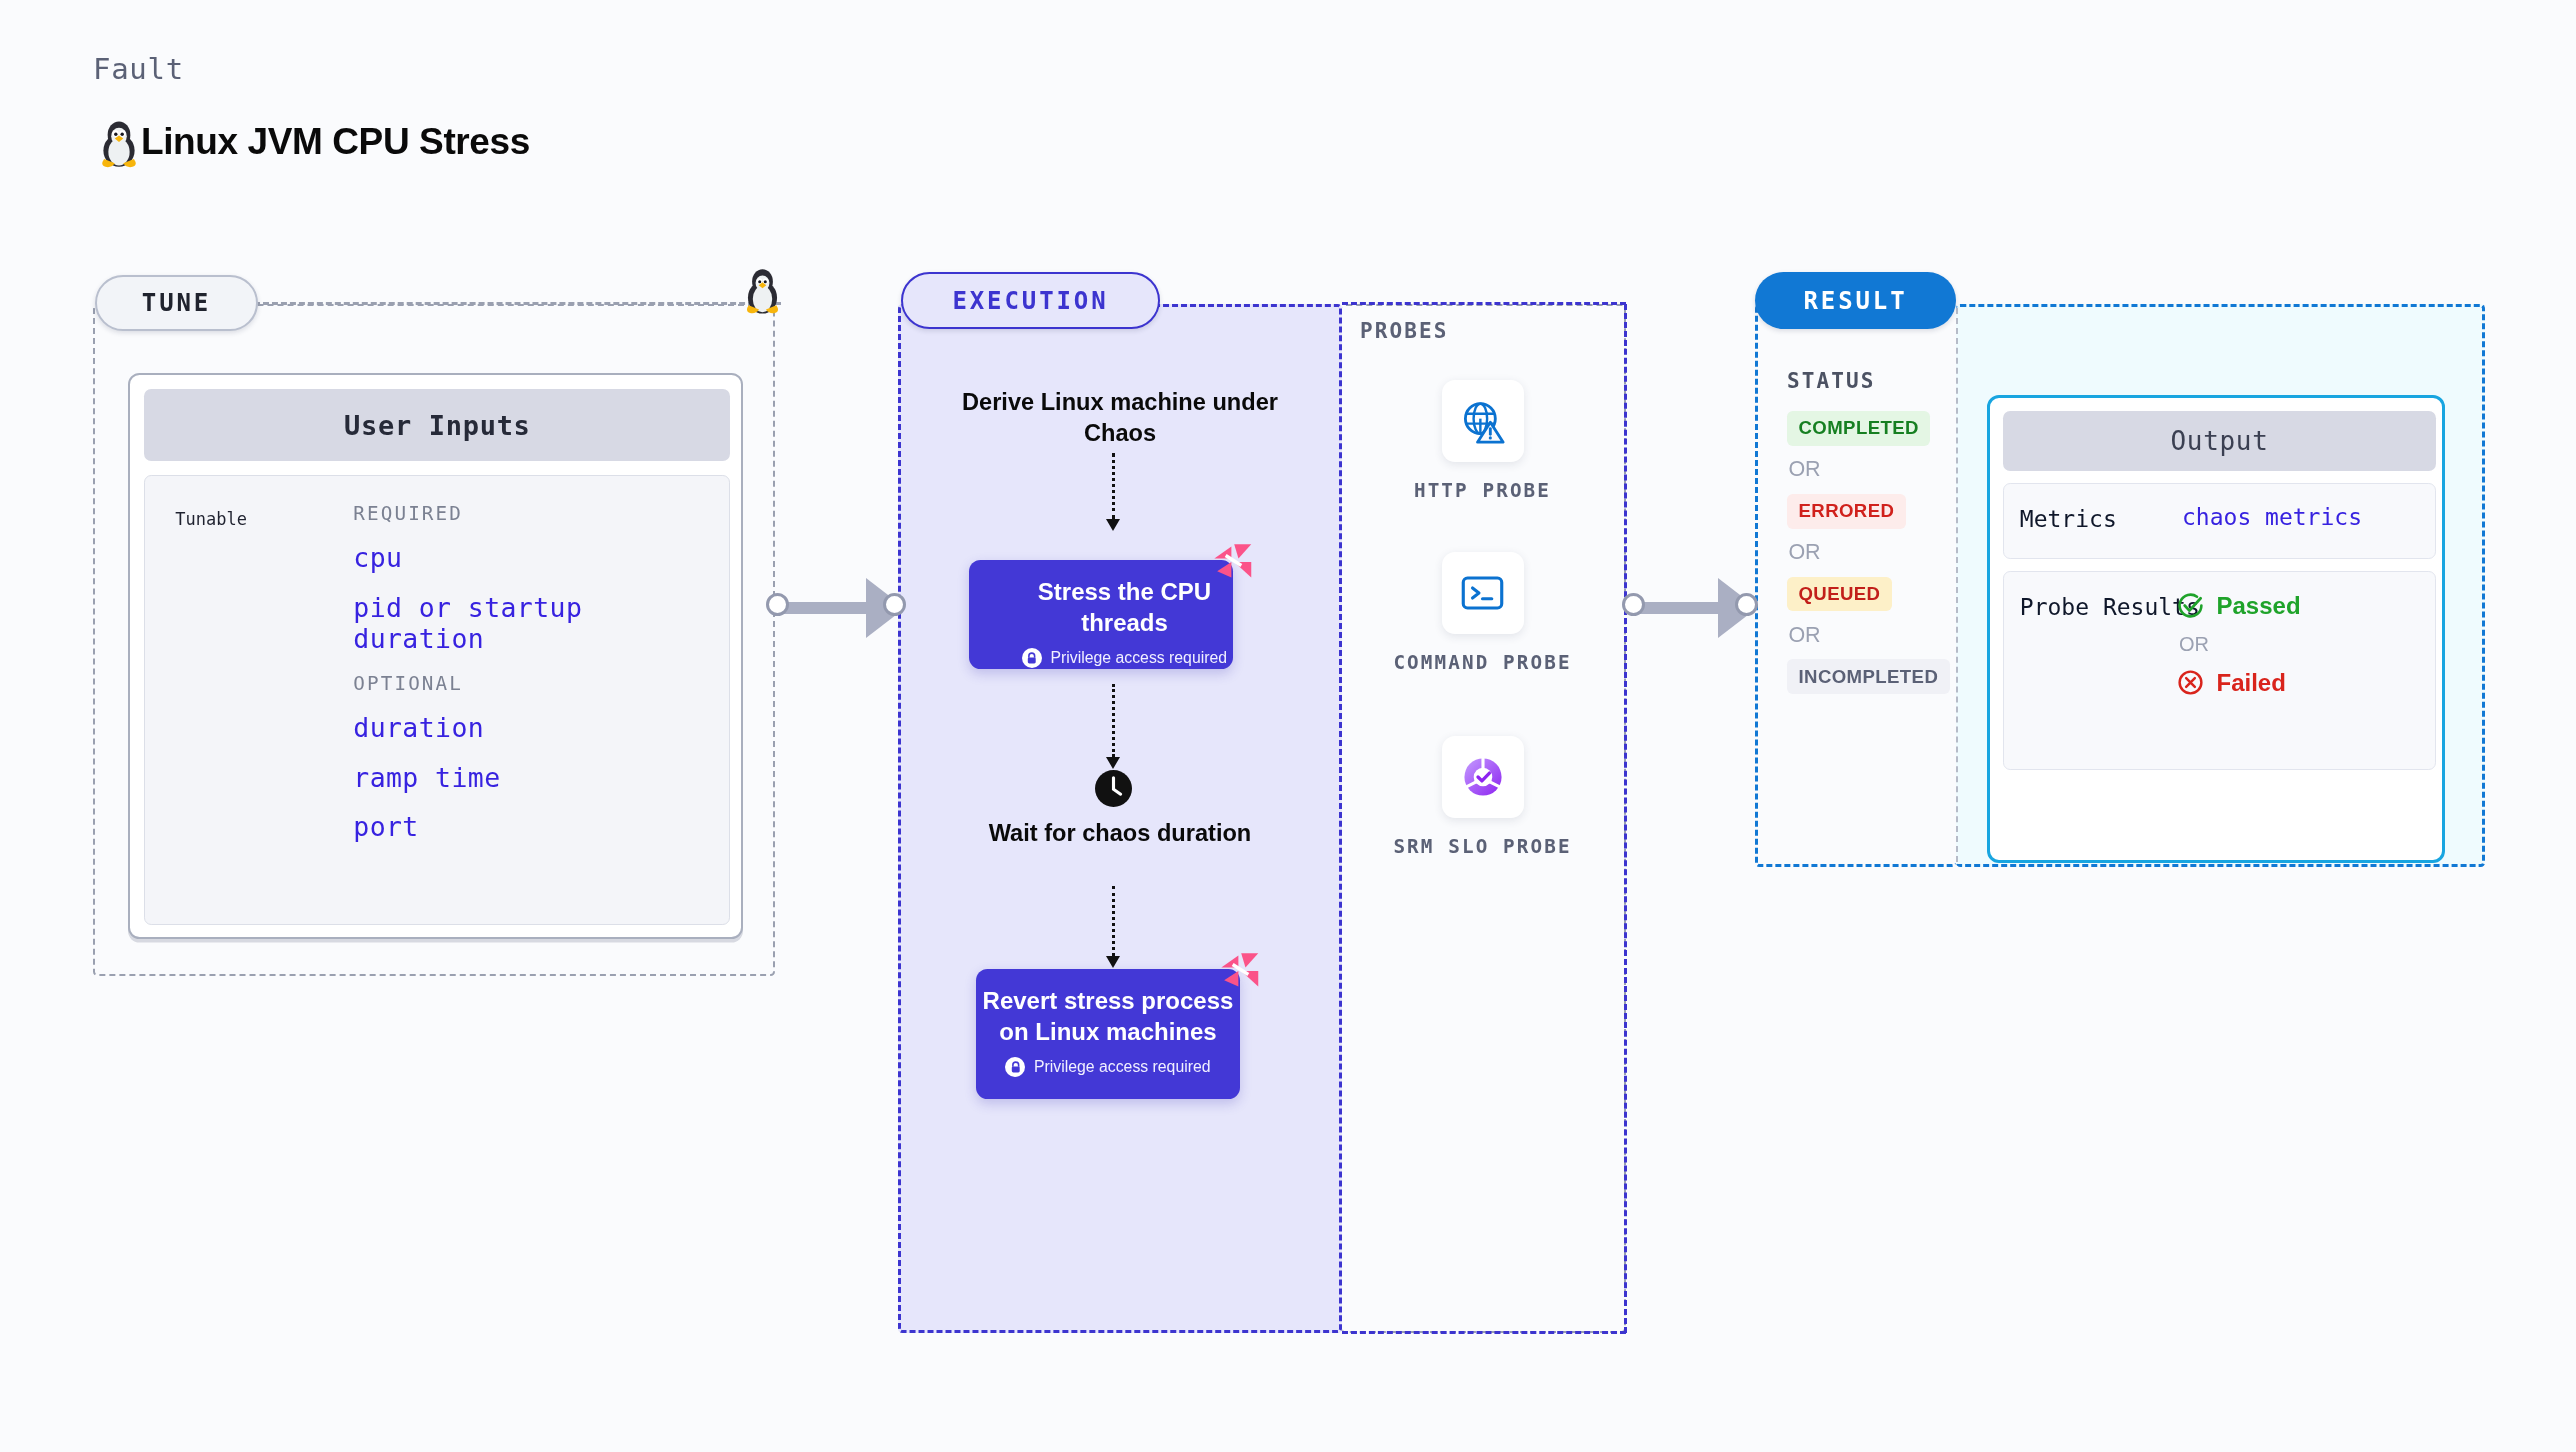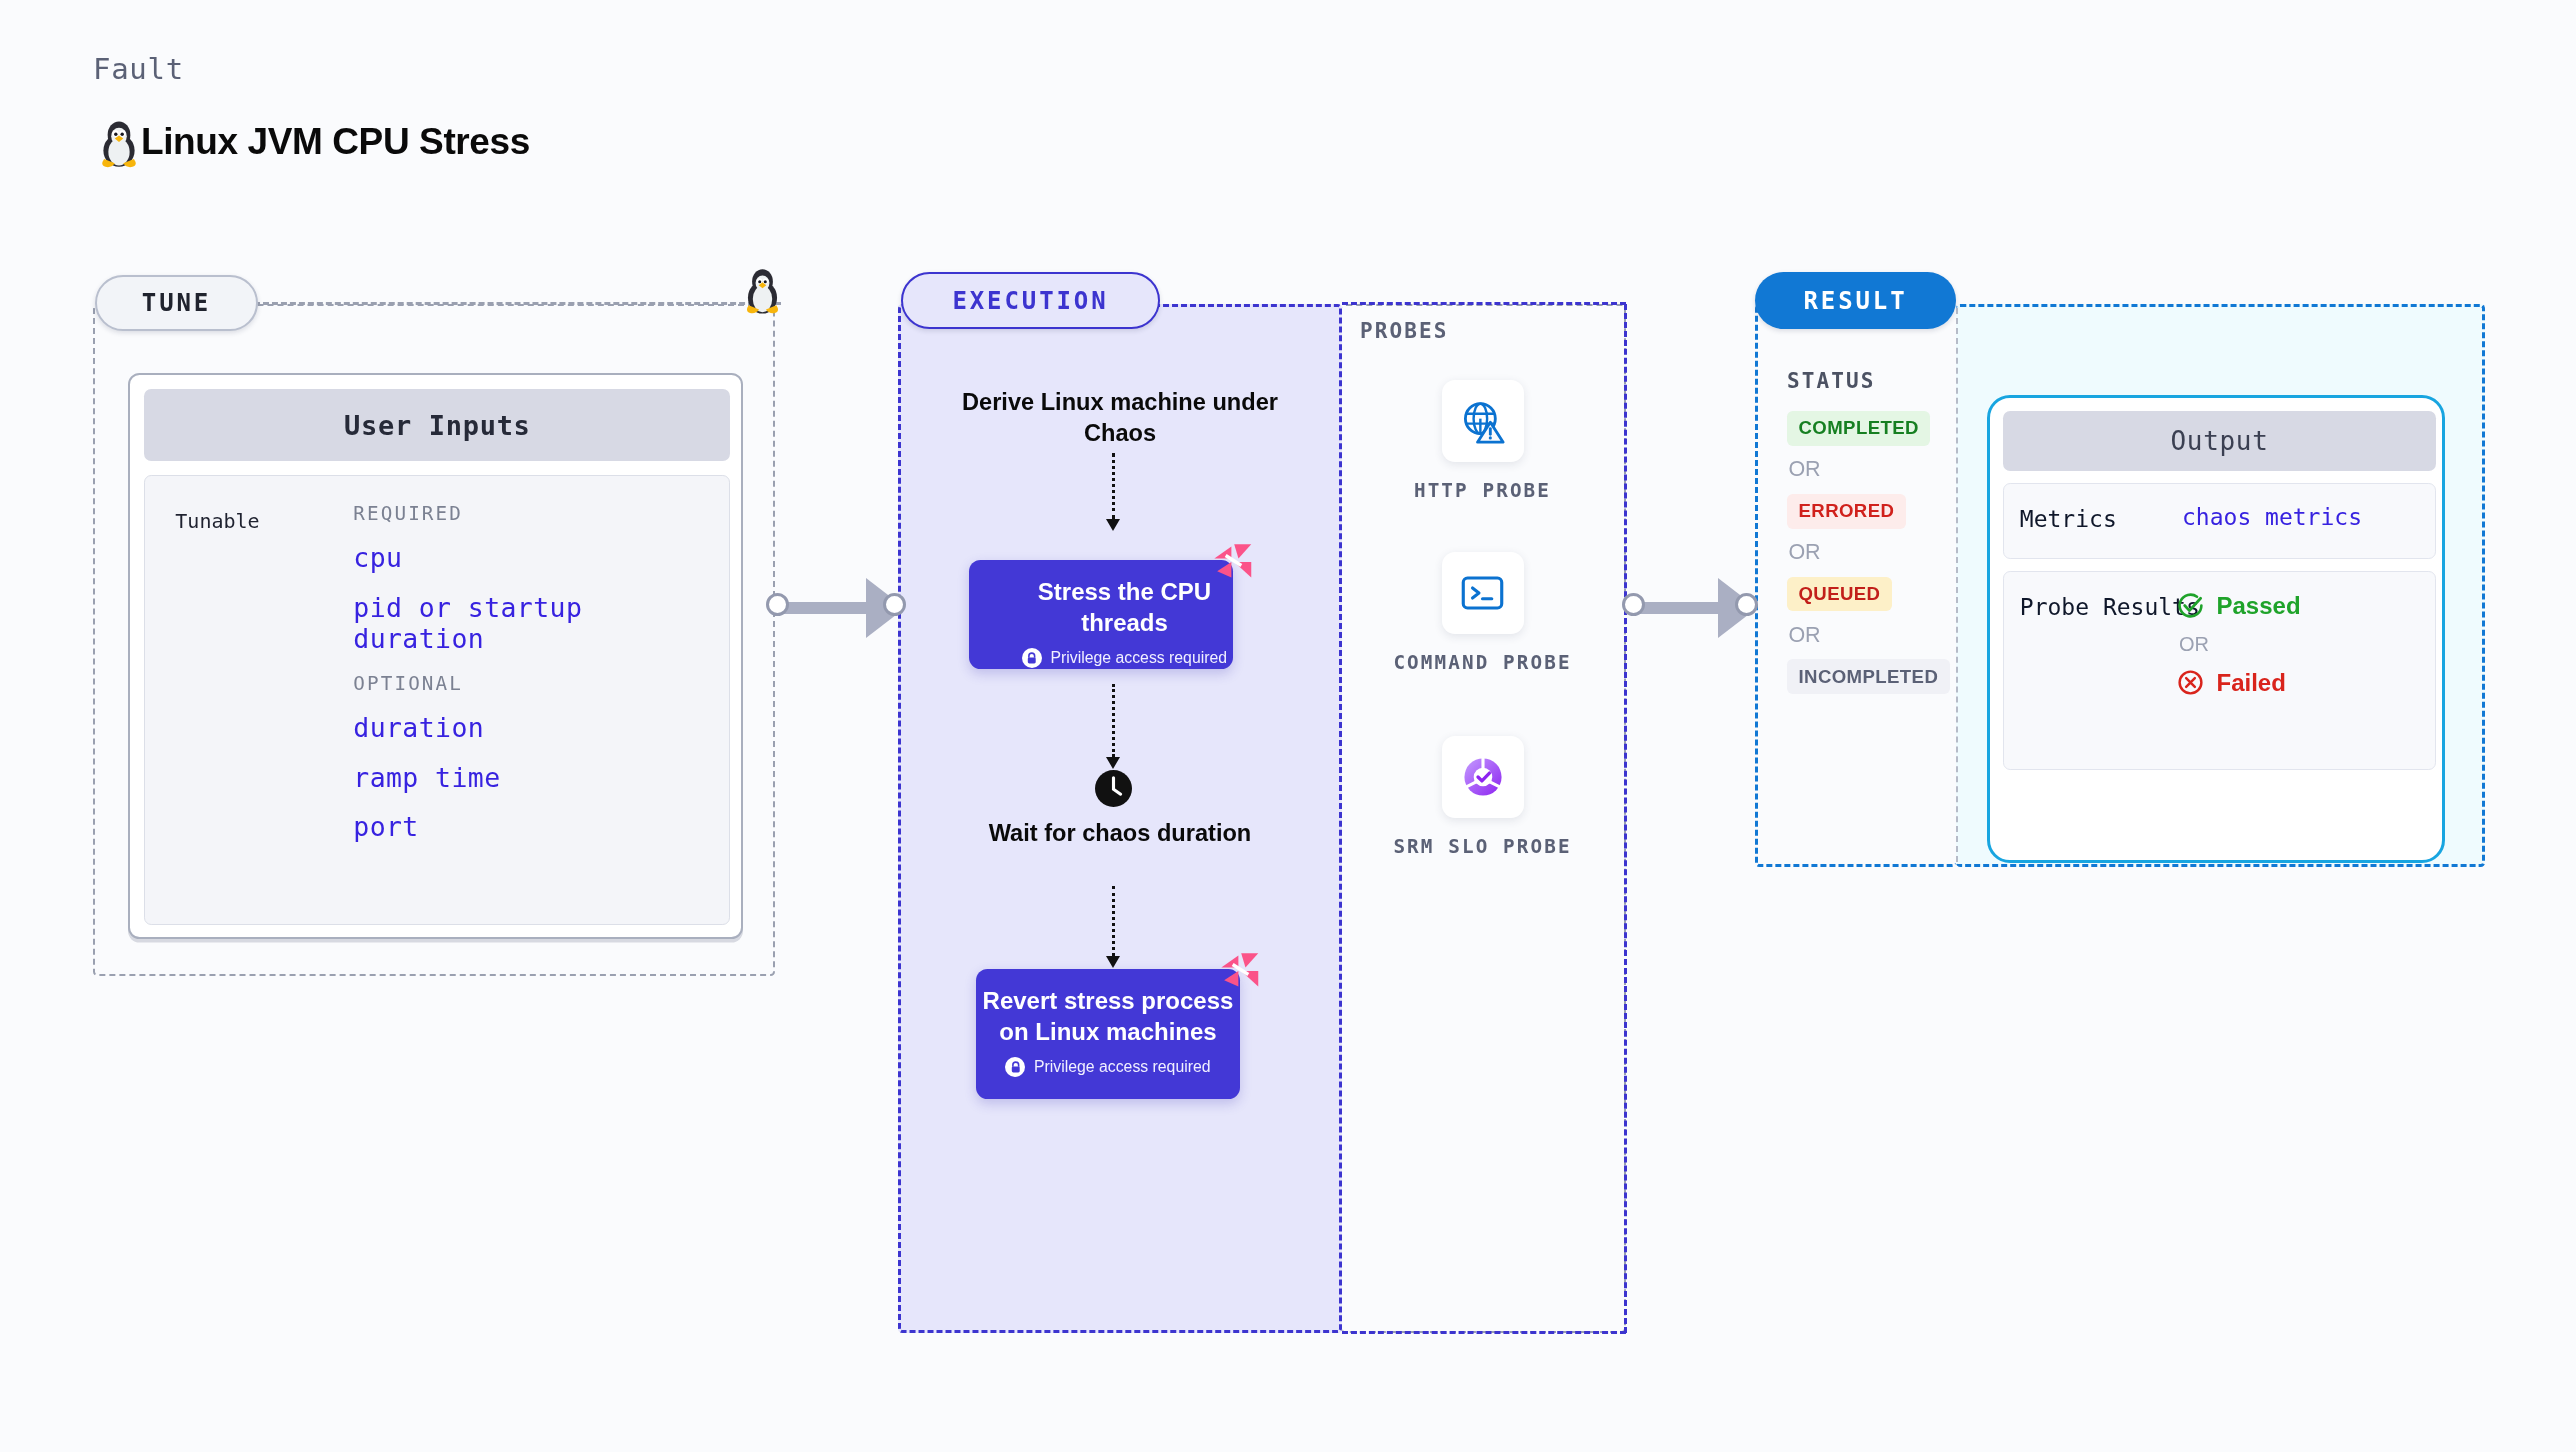--- a/index.html
+++ b/index.html
@@ -63,21 +63,21 @@
     display: flex; align-items: center; justify-content: center;
     font-family: "DejaVu Sans Mono", monospace; font-size: 27px;
     font-weight: bold; color: #262a38; letter-spacing: 0.7px;
   }
   #tunable-box {
     position: absolute; left: 14.3px; top: 100px; width: 586px; height: 450px;
     background: #f4f5f9; border: 1.4px solid #dcdfe8; border-radius: 7.2px;
   }
   #tunable-key {
     position: absolute; left: 30px; top: 33px;
-    font-family: "DejaVu Sans Mono", monospace; font-size: 20px; color: #1f2230;
+    font-family: "DejaVu Sans Mono", monospace; font-size: 17px; color: #1f2230;
   }
   #tunable-values { position: absolute; left: 208px; top: 26px; width: 358px; }
   .group-head {
     font-family: "DejaVu Sans Mono", monospace; font-size: 19.3px;
     color: #7b8192; letter-spacing: 2.1px; margin-bottom: 17px;
   }
   .tunable-item {
     font-family: "DejaVu Sans Mono", monospace; font-size: 26.5px;
     color: #3722e0; margin-bottom: 18.6px; letter-spacing: 0.4px;
   }
@@ -197,21 +197,21 @@
     display: inline-block; border-radius: 5.7px; padding: 6.4px 11.5px;
     font-size: 18.6px; font-weight: bold; letter-spacing: 0.4px;
   }
   .or-text {
     font-size: 21.5px; color: #9ba1b2; margin: 11.5px 0 11.5px 1.4px;
     font-family: "Liberation Sans", sans-serif;
   }
 
   #output-card {
     position: absolute; left: 1987px; top: 395px; width: 458px; height: 468px;
-    background: #ffffff; border: 3.6px solid #18a5e0; border-radius: 23px; padding-left: 23px;
+    background: #ffffff; border: 3.6px solid #18a5e0; border-radius: 12px; padding-left: 23px;
   }
   #output-header {
     position: absolute; left: 13px; top: 13px; width: 433px; height: 60px;
     background: #d7d9e4; border-radius: 7.2px;
     display: flex; align-items: center; justify-content: center;
     font-family: "DejaVu Sans Mono", monospace; font-size: 26px;
     color: #3b4052; letter-spacing: 0.7px;
   }
   .out-row {
     position: absolute; left: 13px; width: 433px;

